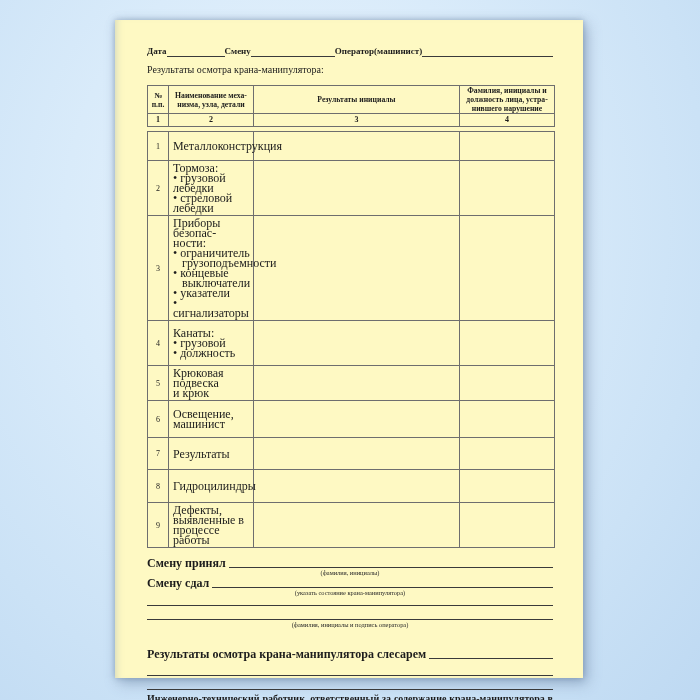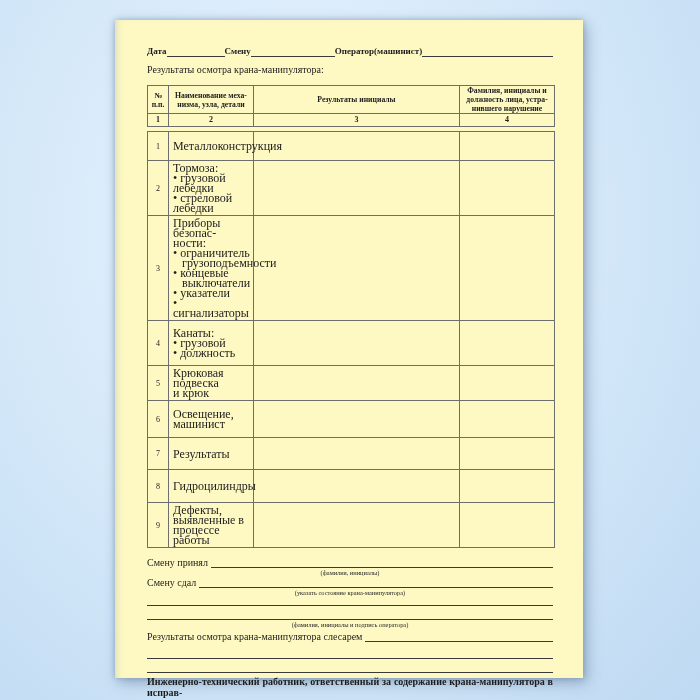--- a/index.html
+++ b/index.html
@@ -30,21 +30,21 @@
   th,td{border:1px solid #6e6e6e;padding:0;vertical-align:middle;}
   table{border:1px solid #454545;}
   th{font-weight:700;font-size:7.7px;line-height:9px;text-align:center;white-space:pre-line;}
   .th-main{height:28px;}
   .th-num{height:12px;font-weight:700;font-size:8px;line-height:10px;text-align:center;}
   td.c-num{text-align:center;font-size:8px;}
   td.c-name{font-size:12px;line-height:10px;text-align:left;padding:2px 2px 2px 4px;white-space:pre-line;margin-left:45px;}
   
   .signoff{margin-top:9px;}
   .sign-row{display:flex;align-items:flex-end;height:11px;}
-  .sign-row .lbl{font-weight:400;font-size:10px;line-height:10px;white-space:nowrap;padding-right:3px;}
+  .sign-row .lbl{font-weight:700;font-size:12px;line-height:10px;white-space:nowrap;padding-right:3px;}
   .sign-row .fill{flex:1;}
   .caption{font-size:6.4px;line-height:8px;text-align:center;color:#2a2a2a;margin-top:1px;}
   .rule{border-bottom:1px solid #3a3a3a;}
   .para-just{font-weight:700;font-size:10px;line-height:11px;text-align:justify;text-align-last:justify;margin-top:3px;}
 </style>
 </head>
 <body>
 
 <div class="paper">
 
@@ -177,21 +177,21 @@
     <div class="sign-row" style="margin-top:0">
       <span class="lbl">Смену сдал</span>
         <span class="fill"></span>
     </div>
     <div class="caption">(указать состояние крана-манипулятора)</div>
 
     <div class="rule" style="height:8px"></div>
     <div class="rule" style="height:13px"></div>
     <div class="caption">(фамилия, инициалы и подпись оператора)</div>
 
-    <div class="sign-row" style="margin-top:2px">
+    <div class="sign-row" style="margin-top:19px">
       <span class="lbl">Результаты осмотра крана-манипулятора слесарем</span>
         <span class="fill"></span>
     </div>
 
     <div class="rule" style="height:16px"></div>
     <div class="rule" style="height:13px"></div>
 
     <div class="para-just">Инженерно-технический работник, ответственный за содержание крана-манипулятора в исправ-</div>
     <div class="sign-row" style="margin-top:1px">
       <span class="lbl">ном состоянии</span>

